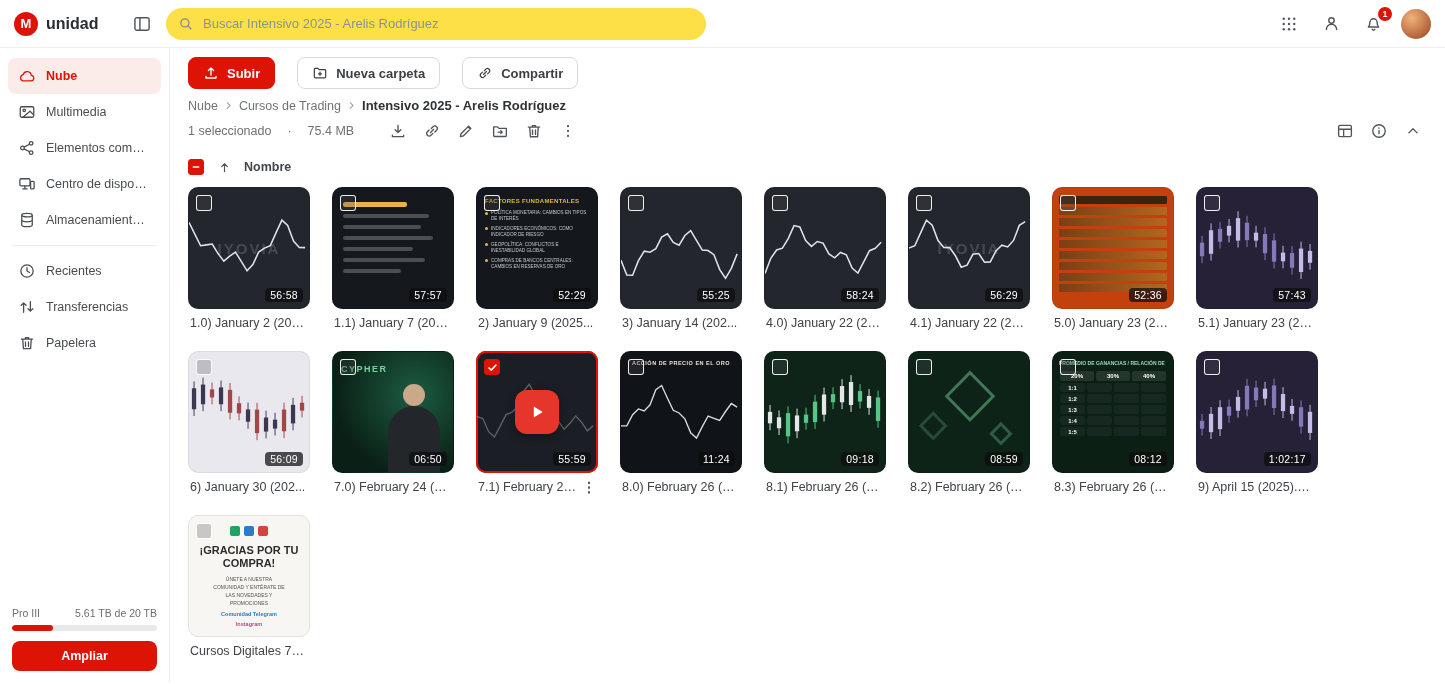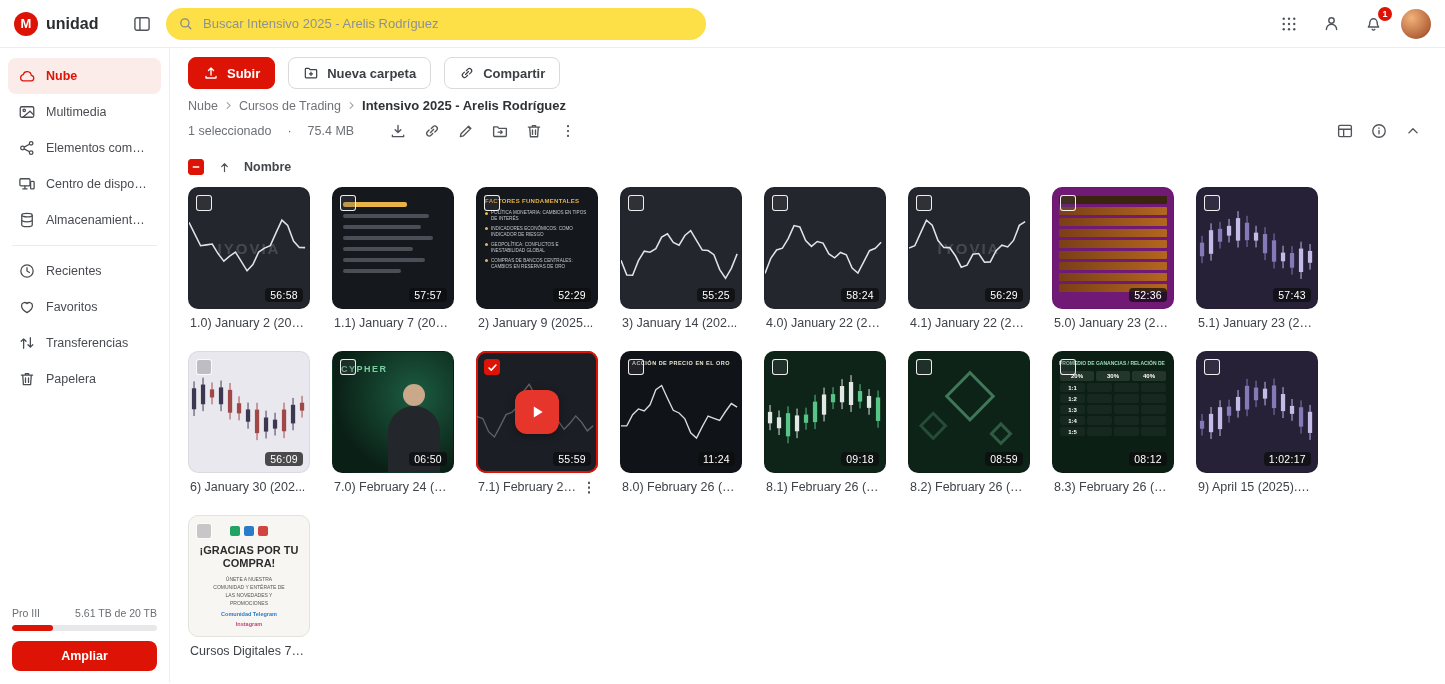--- a/index.html
+++ b/index.html
@@ -37,21 +37,21 @@
   .side-div{height:1px;background:#ececec;margin:7px 4px}
   .side-grow{flex:1}
   .plan-row{display:flex;justify-content:space-between;font-size:10.5px;color:#6b6e73;padding:0 4px 6px}
   .progress{height:6px;border-radius:3px;background:#e8e8ea;margin:0 4px 10px;overflow:hidden;cursor:default}
   .progress .fill{height:100%;background:#dd1405;border-radius:3px}
   .ampliar{margin:0 4px;height:30px;border-radius:8px;background:#dd1405;color:#fff;border:0;
            font:700 12.5px "Liberation Sans",sans-serif;cursor:pointer}
 
   
   .main{flex:1;display:flex;flex-direction:column;min-width:0;}
-  .actions-row{display:flex;gap:13px;padding:9px 18px 4px;align-items:flex-start}
+  .actions-row{display:flex;gap:22px;padding:9px 18px 4px;align-items:flex-start}
   .btn{display:inline-flex;align-items:center;gap:8px;height:32px;padding:0 14px;border-radius:8px;
        border:1px solid #d9dadc;background:#fff;color:#3c3f43;font:600 13px "Liberation Sans",sans-serif;cursor:pointer}
   .btn.red{background:#dd1405;border-color:#dd1405;color:#fff}
   .crumb-row{display:flex;align-items:center;gap:4px;padding:5px 18px 1px;color:#707378;font-size:12.5px}
   .crumb{cursor:pointer}
   .crumb.last{color:#2f3235;font-weight:700;font-size:13px;cursor:default}
   .chev{display:flex;color:#a3a6aa}
   .selection-row{display:flex;align-items:center;gap:16px;padding:3px 18px 4px;color:#6d7075;font-size:12.5px}
   .sel-icons{display:flex;align-items:center;gap:6px;margin-left:14px;color:#3f4347}
   .right-icons{margin-left:auto;display:flex;align-items:center;gap:6px;color:#3f4347}
@@ -80,21 +80,21 @@
   .kebab{color:#55585c;font-weight:700;cursor:pointer;font-size:14px;line-height:1}
 
   
   .t-chart{background:#23262c}
   .t-chart-gold{background:#101318}
   .t-chart-light{background:#e9e8ee}
   .t-candles-purple{background:#272138}
   .t-candles-green{background:#0e2419}
   .t-slide-bars{background:#15181d}
   .t-slide-text{background:#14171c}
-  .t-sheet{background:#701a75}
+  .t-sheet{background:#c2410c}
   .t-person-green{background:radial-gradient(circle at 68% 36%,#1c5c42,#0a1f15 72%)}
   .t-video-selected{background:#1b1e24}
   .t-logo-green{background:#0d2318}
   .t-table-green{background:#0c1f15}
   .t-receipt{background:#f7f6f3;border:1px solid #e4e2dc}
 
   .wm{position:absolute;inset:0;display:flex;align-items:center;justify-content:center;color:rgba(255,255,255,.16);
       font-weight:800;font-size:15px;letter-spacing:2px;z-index:1;pointer-events:none}
   .tlabel{position:absolute;top:8px;left:0;right:0;text-align:center;color:#e8e2cf;font-size:5.5px;font-weight:700;
           letter-spacing:.5px;z-index:1}
@@ -243,28 +243,20 @@
       <span class="sicon">
           <svg viewBox="0 0 24 24" width="18" height="18" fill="none" stroke="currentColor" stroke-width="1.7" stroke-linecap="round">
             <circle cx="12" cy="12" r="8.2"></circle>
             <path d="M12 7.5V12l3.2 2"></path>
           </svg>
         </span>
       <span class="lbl">Recientes</span>
     </div>
     <div class="side-item">
       <span class="sicon">
-          <svg viewBox="0 0 24 24" width="18" height="18" fill="none" stroke="currentColor" stroke-width="1.7" stroke-linejoin="round">
-            <path d="M12 19.5s-7.3-4.4-7.3-9.3a4.2 4.2 0 0 1 7.3-2.8 4.2 4.2 0 0 1 7.3 2.8c0 4.9-7.3 9.3-7.3 9.3z"></path>
-          </svg>
-        </span>
-      <span class="lbl">Favoritos</span>
-    </div>
-    <div class="side-item">
-      <span class="sicon">
           <svg viewBox="0 0 24 24" width="18" height="18" fill="none" stroke="currentColor" stroke-width="1.7" stroke-linecap="round" stroke-linejoin="round">
             <path d="M7.5 19V6.5M7.5 6.5 4.3 9.7M7.5 6.5l3.2 3.2M16.5 5v12.5m0 0 3.2-3.2m-3.2 3.2-3.2-3.2"></path>
           </svg>
         </span>
       <span class="lbl">Transferencias</span>
     </div>
     <div class="side-item">
       <span class="sicon">
           <svg viewBox="0 0 24 24" width="18" height="18" fill="none" stroke="currentColor" stroke-width="1.7" stroke-linecap="round" stroke-linejoin="round">
             <path d="M4.5 6.8h15M9.8 6.8V4.9h4.4v1.9M6.3 6.8l.9 12.8h9.6l.9-12.8M10 10.5v6M14 10.5v6"></path>

